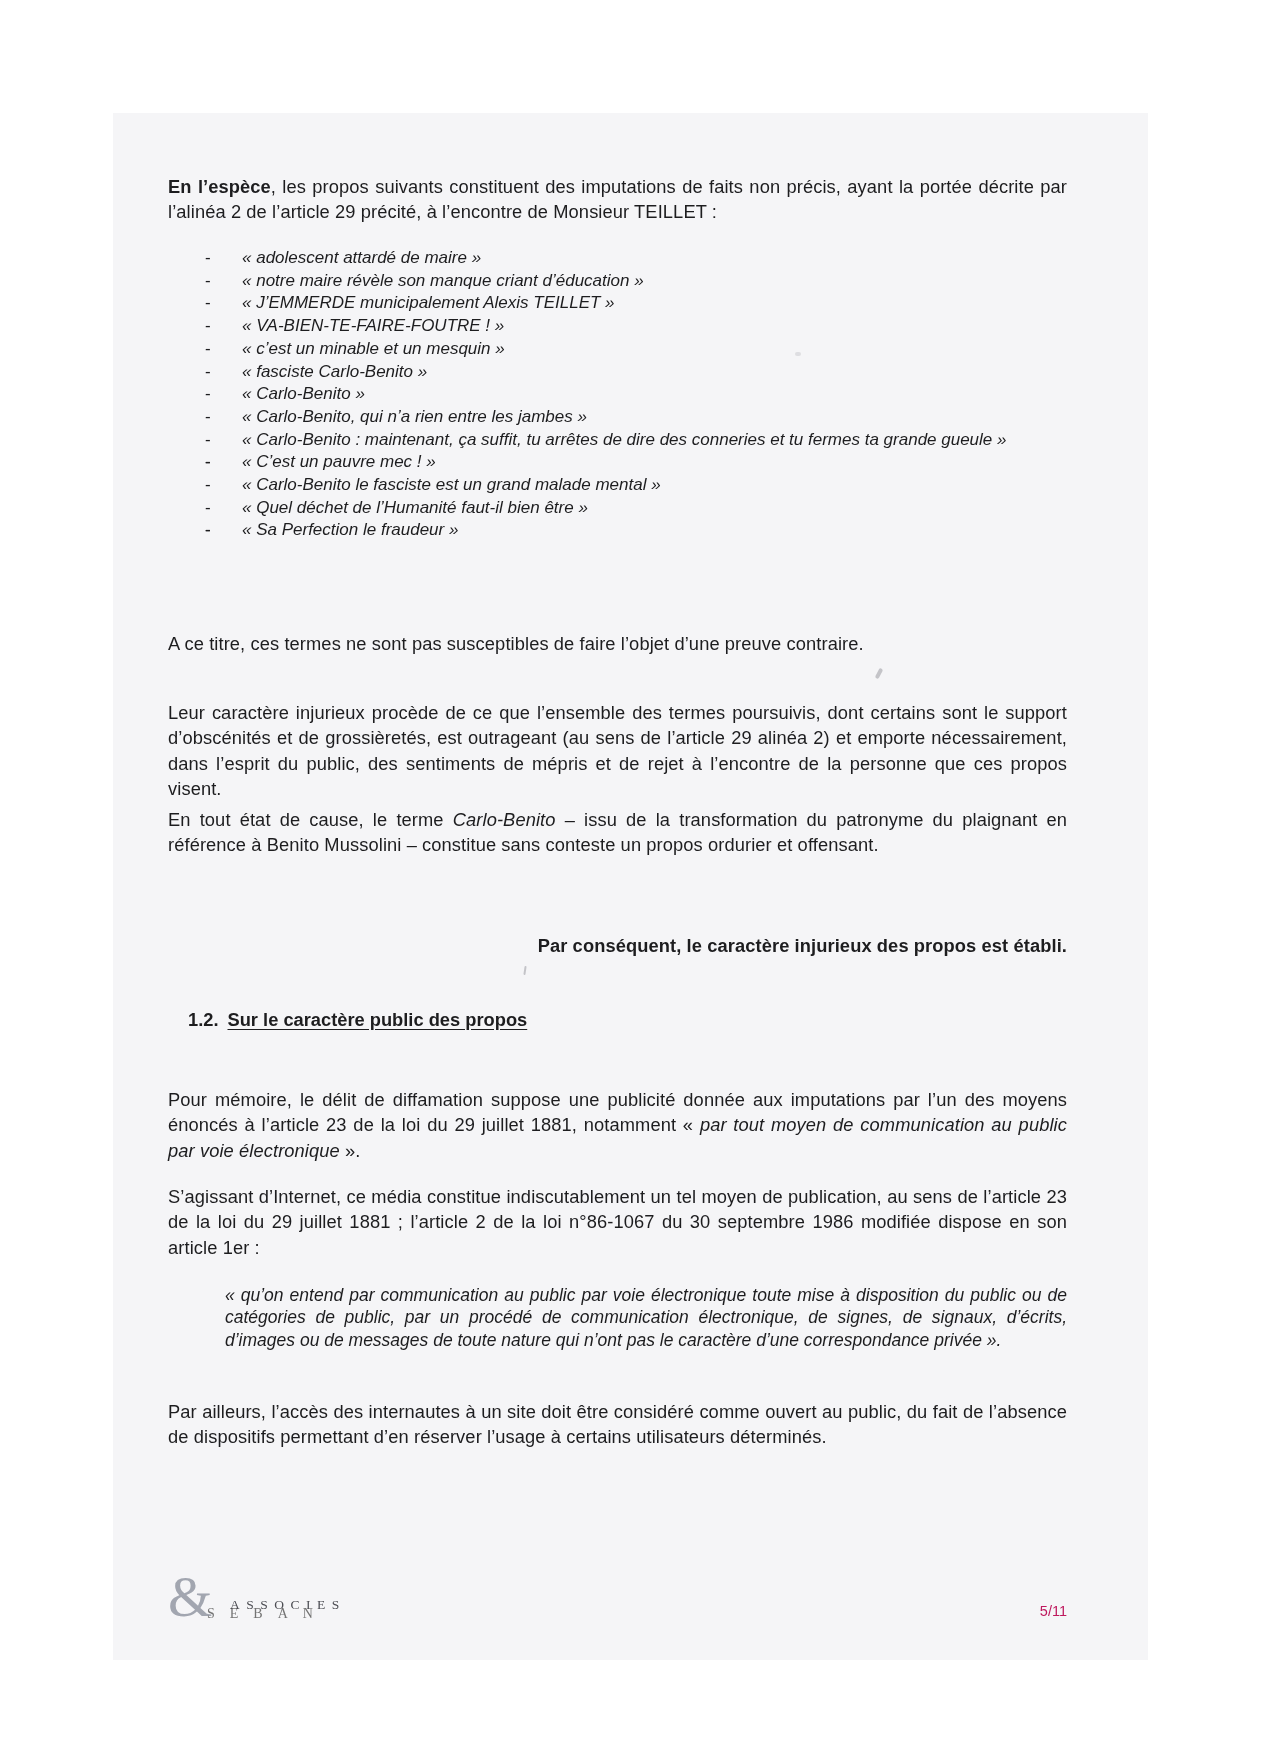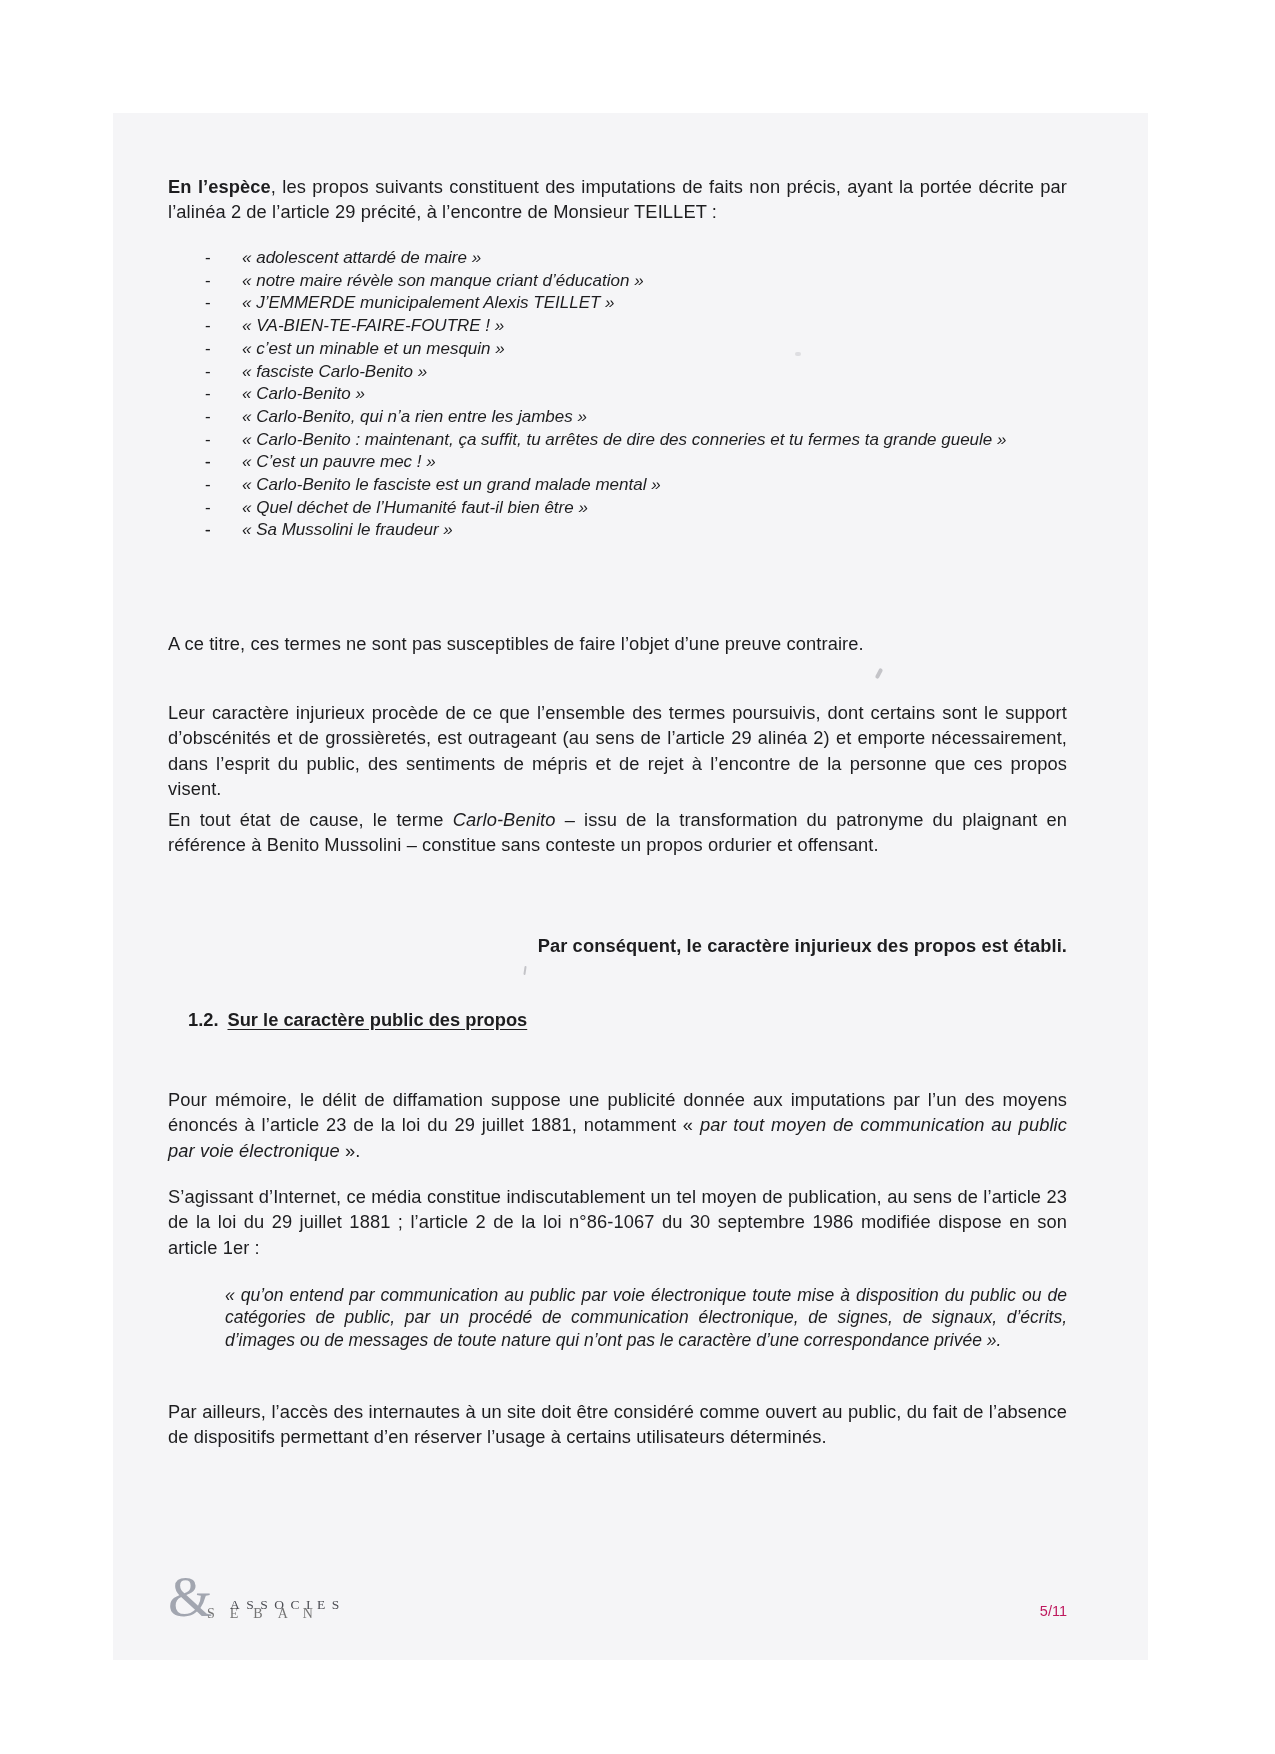--- a/index.html
+++ b/index.html
@@ -150,21 +150,21 @@
   <li><span class="dash">-</span><span>« c’est un minable et un mesquin »</span></li>
   <li><span class="dash">-</span><span>« fasciste Carlo-Benito »</span></li>
   <li><span class="dash">-</span><span>« Carlo-Benito »</span></li>
   <li><span class="dash">-</span><span>« Carlo-Benito, qui n’a rien entre les jambes »</span></li>
   <li><span class="dash">-</span><span>« Carlo-Benito : maintenant, ça suffit, tu arrêtes de dire des conneries et tu fermes ta grande gueule »</span></li>
   <li><span class="dash">-</span></li>
   <li><span class="dash">-</span><span>« C’est un pauvre mec ! »</span></li>
   <li><span class="dash">-</span><span>« Carlo-Benito le fasciste est un grand malade mental »</span></li>
   <li><span class="dash">-</span><span>« Quel déchet de l’Humanité faut-il bien être »</span></li>
   <li><span class="dash">-</span></li>
-  <li><span class="dash">-</span><span>« Sa Mussolini le fraudeur »</span></li>
+  <li><span class="dash">-</span><span>« Sa Perfection le fraudeur »</span></li>
 </ul>
 
 <div class="block" style="top:631px;">A ce titre, ces termes ne sont pas susceptibles de faire l’objet d’une preuve contraire.</div>
 
 <div class="block" style="top:700px;">Leur caractère injurieux procède de ce que l’ensemble des termes poursuivis, dont certains sont le support d’obscénités et de grossièretés, est outrageant (au sens de l’article 29 alinéa 2) et emporte nécessairement, dans l’esprit du public, des sentiments de mépris et de rejet à l’encontre de la personne que ces propos visent.</div>
 
 <div class="block" style="top:807px;"><span>En tout état de cause, le terme </span><span class="italic">Carlo-Benito</span><span> – issu de la transformation du patronyme du plaignant en référence à Benito Mussolini – constitue sans conteste un propos ordurier et offensant.</span></div>
 
 <div class="block statement" style="top:933px;">Par conséquent, le caractère injurieux des propos est établi.</div>
 

